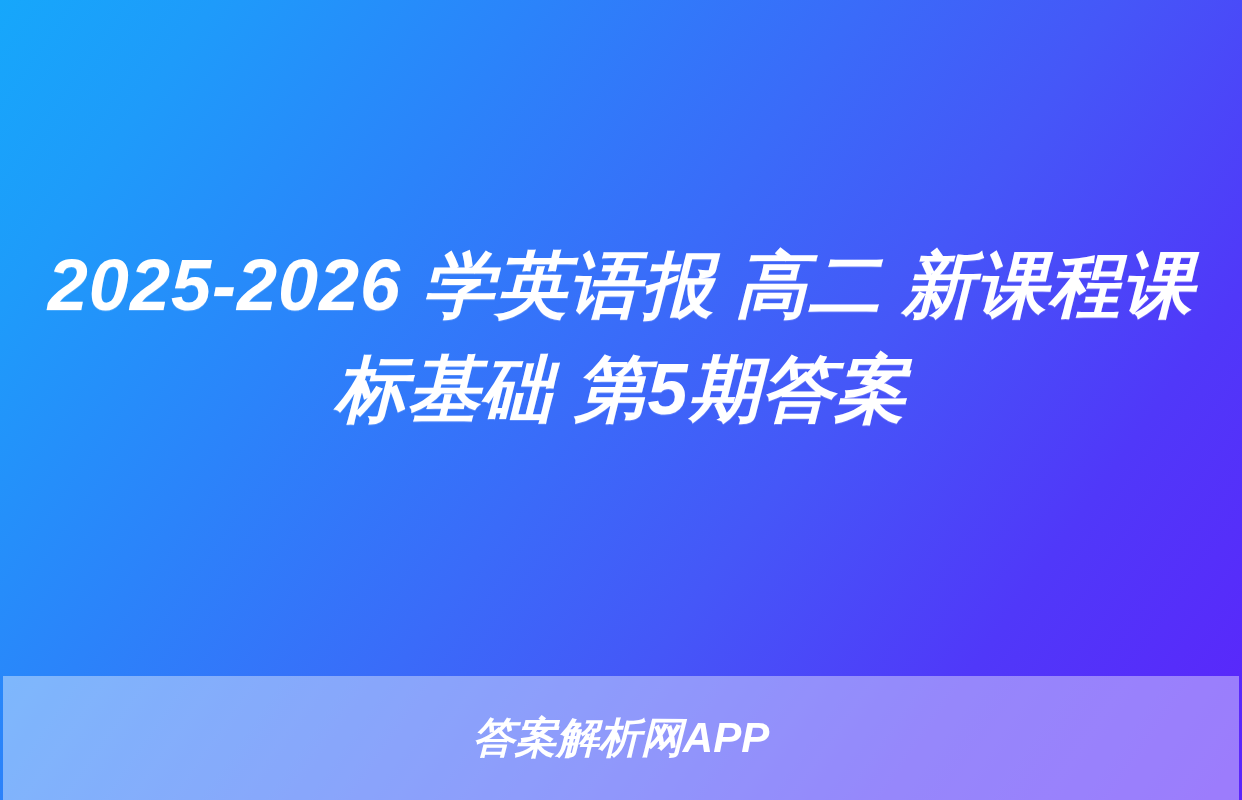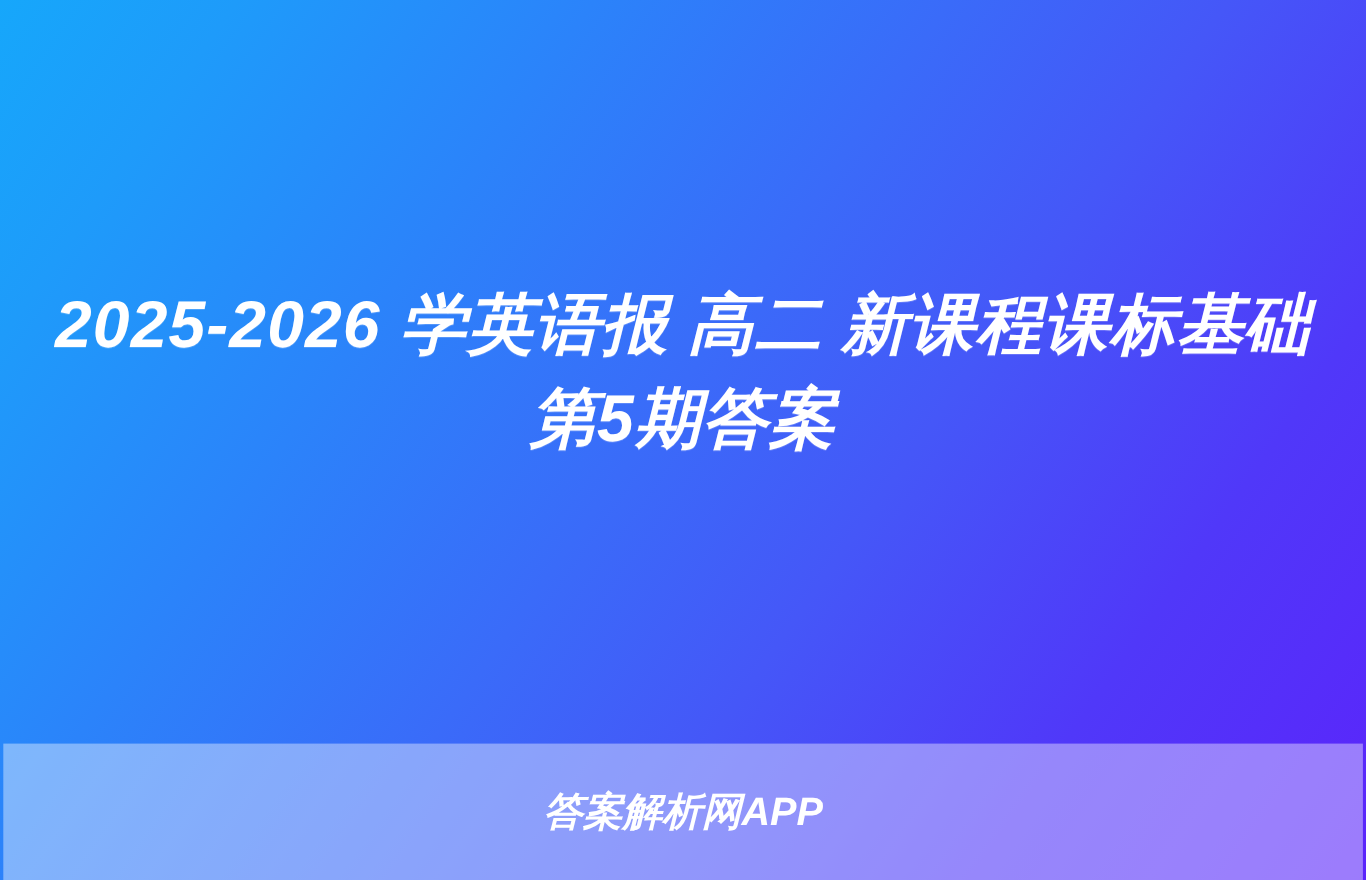--- a/index.html
+++ b/index.html
@@ -38,21 +38,21 @@
     justify-content: center;
     padding: 0 44px;
     box-sizing: border-box;
   }
 
   .title-text {
     width: 100%;
     text-align: center;
     color: #ffffff;
     font-family: "Liberation Sans", "DejaVu Sans", sans-serif;
-    font-size: 60px;
+    font-size: 72px;
     font-weight: 700;
     font-style: italic;
     line-height: 1.44;
     letter-spacing: 1px;
     word-break: break-all;
     text-shadow: 0 1px 0 rgba(255,255,255,0.18);
   }
 
   
   .footer-band {
@@ -63,21 +63,21 @@
     bottom: 0;
     background: rgba(255, 255, 255, 0.40);
     display: flex;
     align-items: center;
     justify-content: center;
   }
 
   .footer-text {
     color: #ffffff;
     font-family: "Liberation Sans", "DejaVu Sans", sans-serif;
-    font-size: 36px;
+    font-size: 42px;
     font-weight: 700;
     font-style: italic;
     letter-spacing: 0px;
     line-height: 1;
     white-space: nowrap;
   }
 </style>
 </head>
 <body>
 

